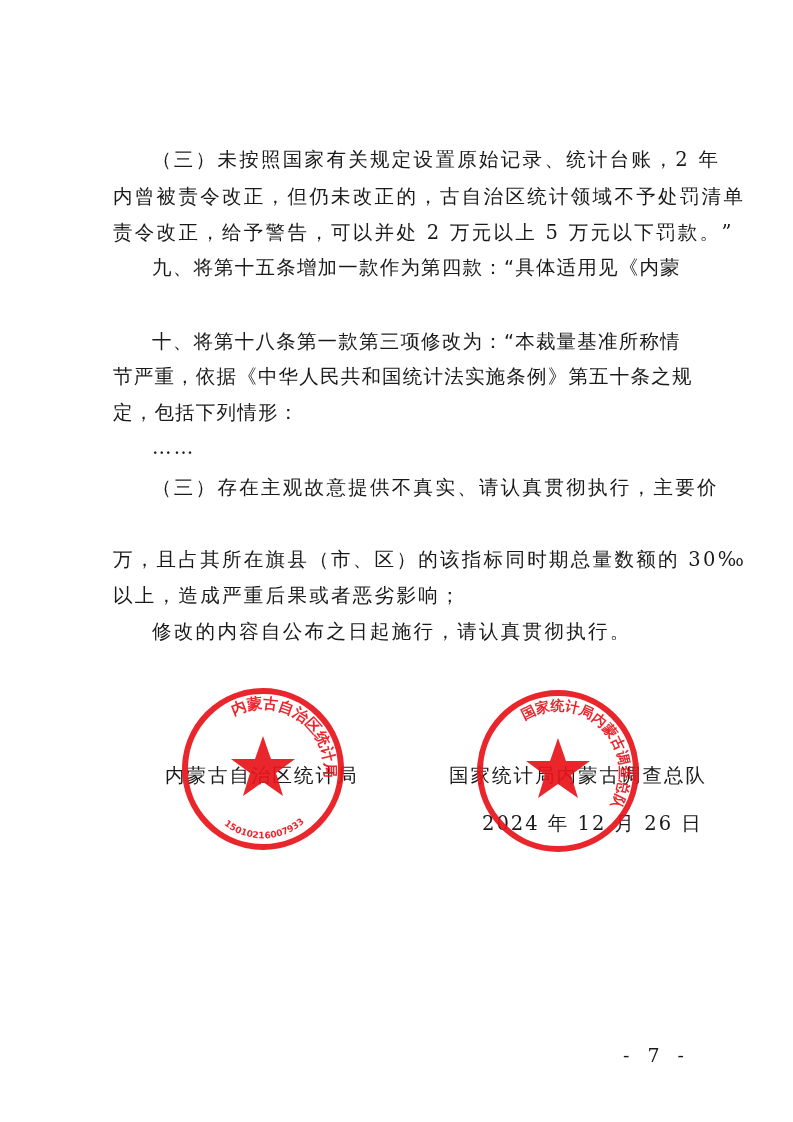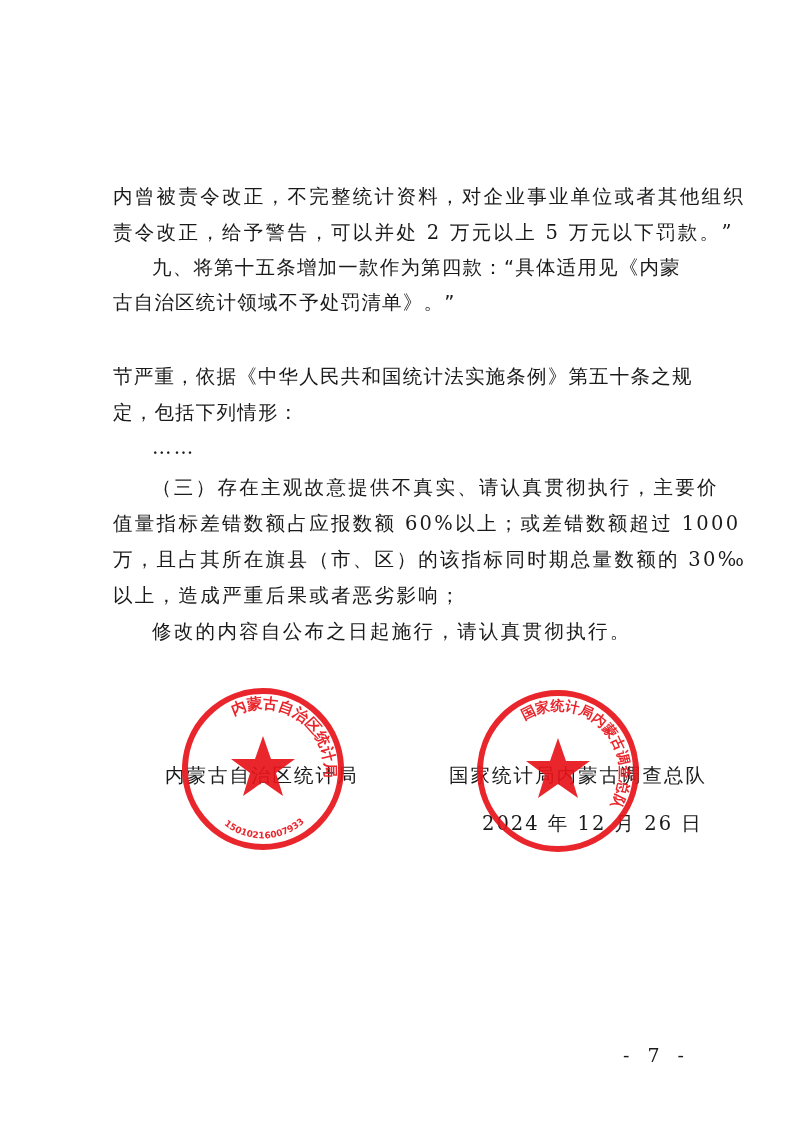--- a/index.html
+++ b/index.html
@@ -12,33 +12,33 @@
     .indent { left: 152px; }
     .seal { position: absolute; }
     .sig { position: absolute; font-size: 19.5px; letter-spacing: 2px; white-space: nowrap; line-height: 1; z-index: 2; }
     .pagenum { position: absolute; left: 623px; top: 1044px; font-size: 19px; letter-spacing: 6px; }
   </style>
 </head>
 <body>
 
 <div class="page">
 
-  <div class="line" style="top:187px">内曾被责令改正，不完整统计资料，对企业事业单位或者其他组织</div>
+  <div class="line indent" style="top:150px">（三）未按照国家有关规定设置原始记录、统计台账，2 年</div>
+  <div class="line" style="top:187px">内曾被责令改正，但仍未改正的，古自治区统计领域不予处罚清单</div>
   <div class="line" style="top:223px">责令改正，给予警告，可以并处 2 万元以上 5 万元以下罚款。”</div>
 
   <div class="line indent bold" style="top:258px">九、将第十五条增加一款作为第四款：“具体适用见《内蒙</div>
-  <div class="line bold" style="top:293px">古自治区统计领域不予处罚清单》。”</div>
 
+  <div class="line indent bold" style="top:332px">十、将第十八条第一款第三项修改为：“本裁量基准所称情</div>
   <div class="line bold" style="top:403px">定，包括下列情形：</div>
   <div class="line bold" style="top:367px">节严重，依据《中华人民共和国统计法实施条例》第五十条之规</div>
 
   <div class="line indent" style="top:438px">……</div>
 
   <div class="line indent" style="top:478px">（三）存在主观故意提供不真实、请认真贯彻执行，主要价</div>
-  <div class="line" style="top:514px">值量指标差错数额占应报数额 60%以上；或差错数额超过 1000</div>
   <div class="line" style="top:550px">万，且占其所在旗县（市、区）的该指标同时期总量数额的 30‰</div>
   <div class="line" style="top:586px">以上，造成严重后果或者恶劣影响；</div>
   <div class="line indent" style="top:622px">修改的内容自公布之日起施行，请认真贯彻执行。</div>
 
   <svg class="seal" style="left:178px; top:684px; z-index:3; opacity:0.92" width="170" height="170" viewBox="0 0 170 170">
     <circle cx="85" cy="85" r="78" fill="none" stroke="#e8141b" stroke-width="6"></circle>
     <polygon points="85,52 93,75 117,75 98,89 105,112 85,98 65,112 72,89 53,75 77,75" fill="#e8141b"></polygon>
     <path id="arcL" d="M 30 115 A 62 62 0 1 1 140 115" fill="none"></path>
     <text font-size="15" font-weight="bold" fill="#e8141b" font-family="DejaVu Sans, sans-serif">
       <textPath href="#arcL" startOffset="38%">内蒙古自治区统计局</textPath>

